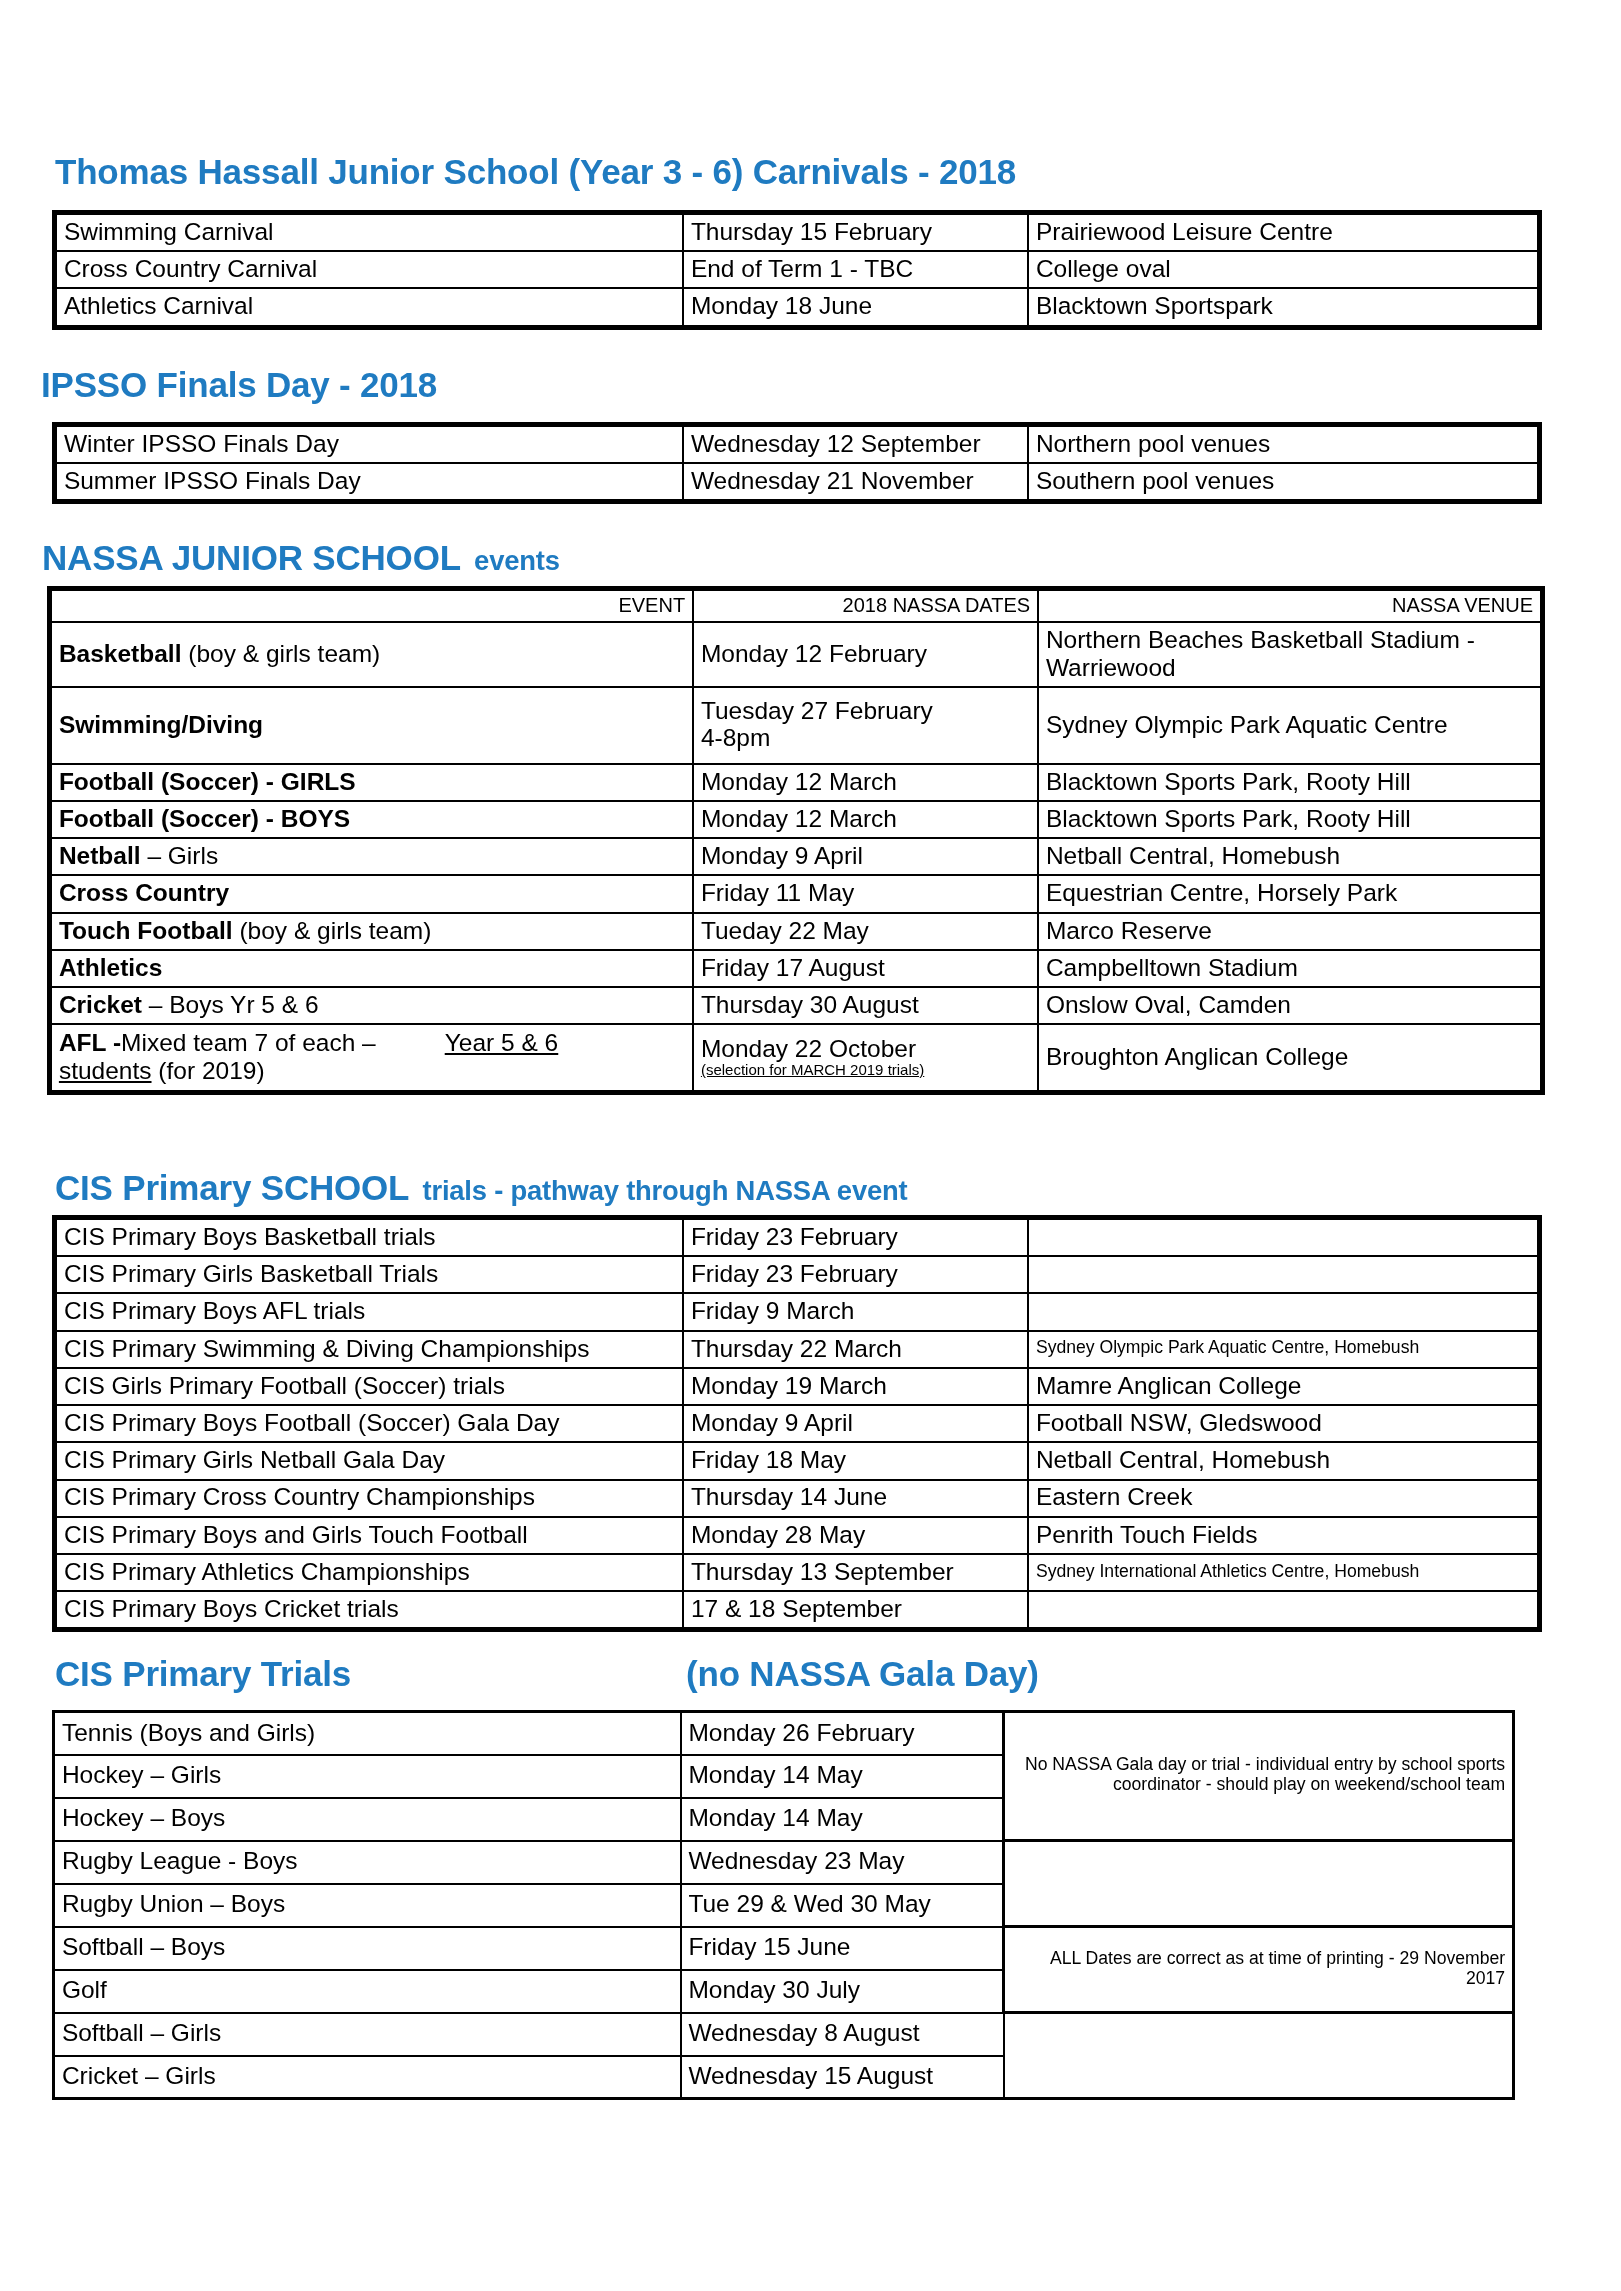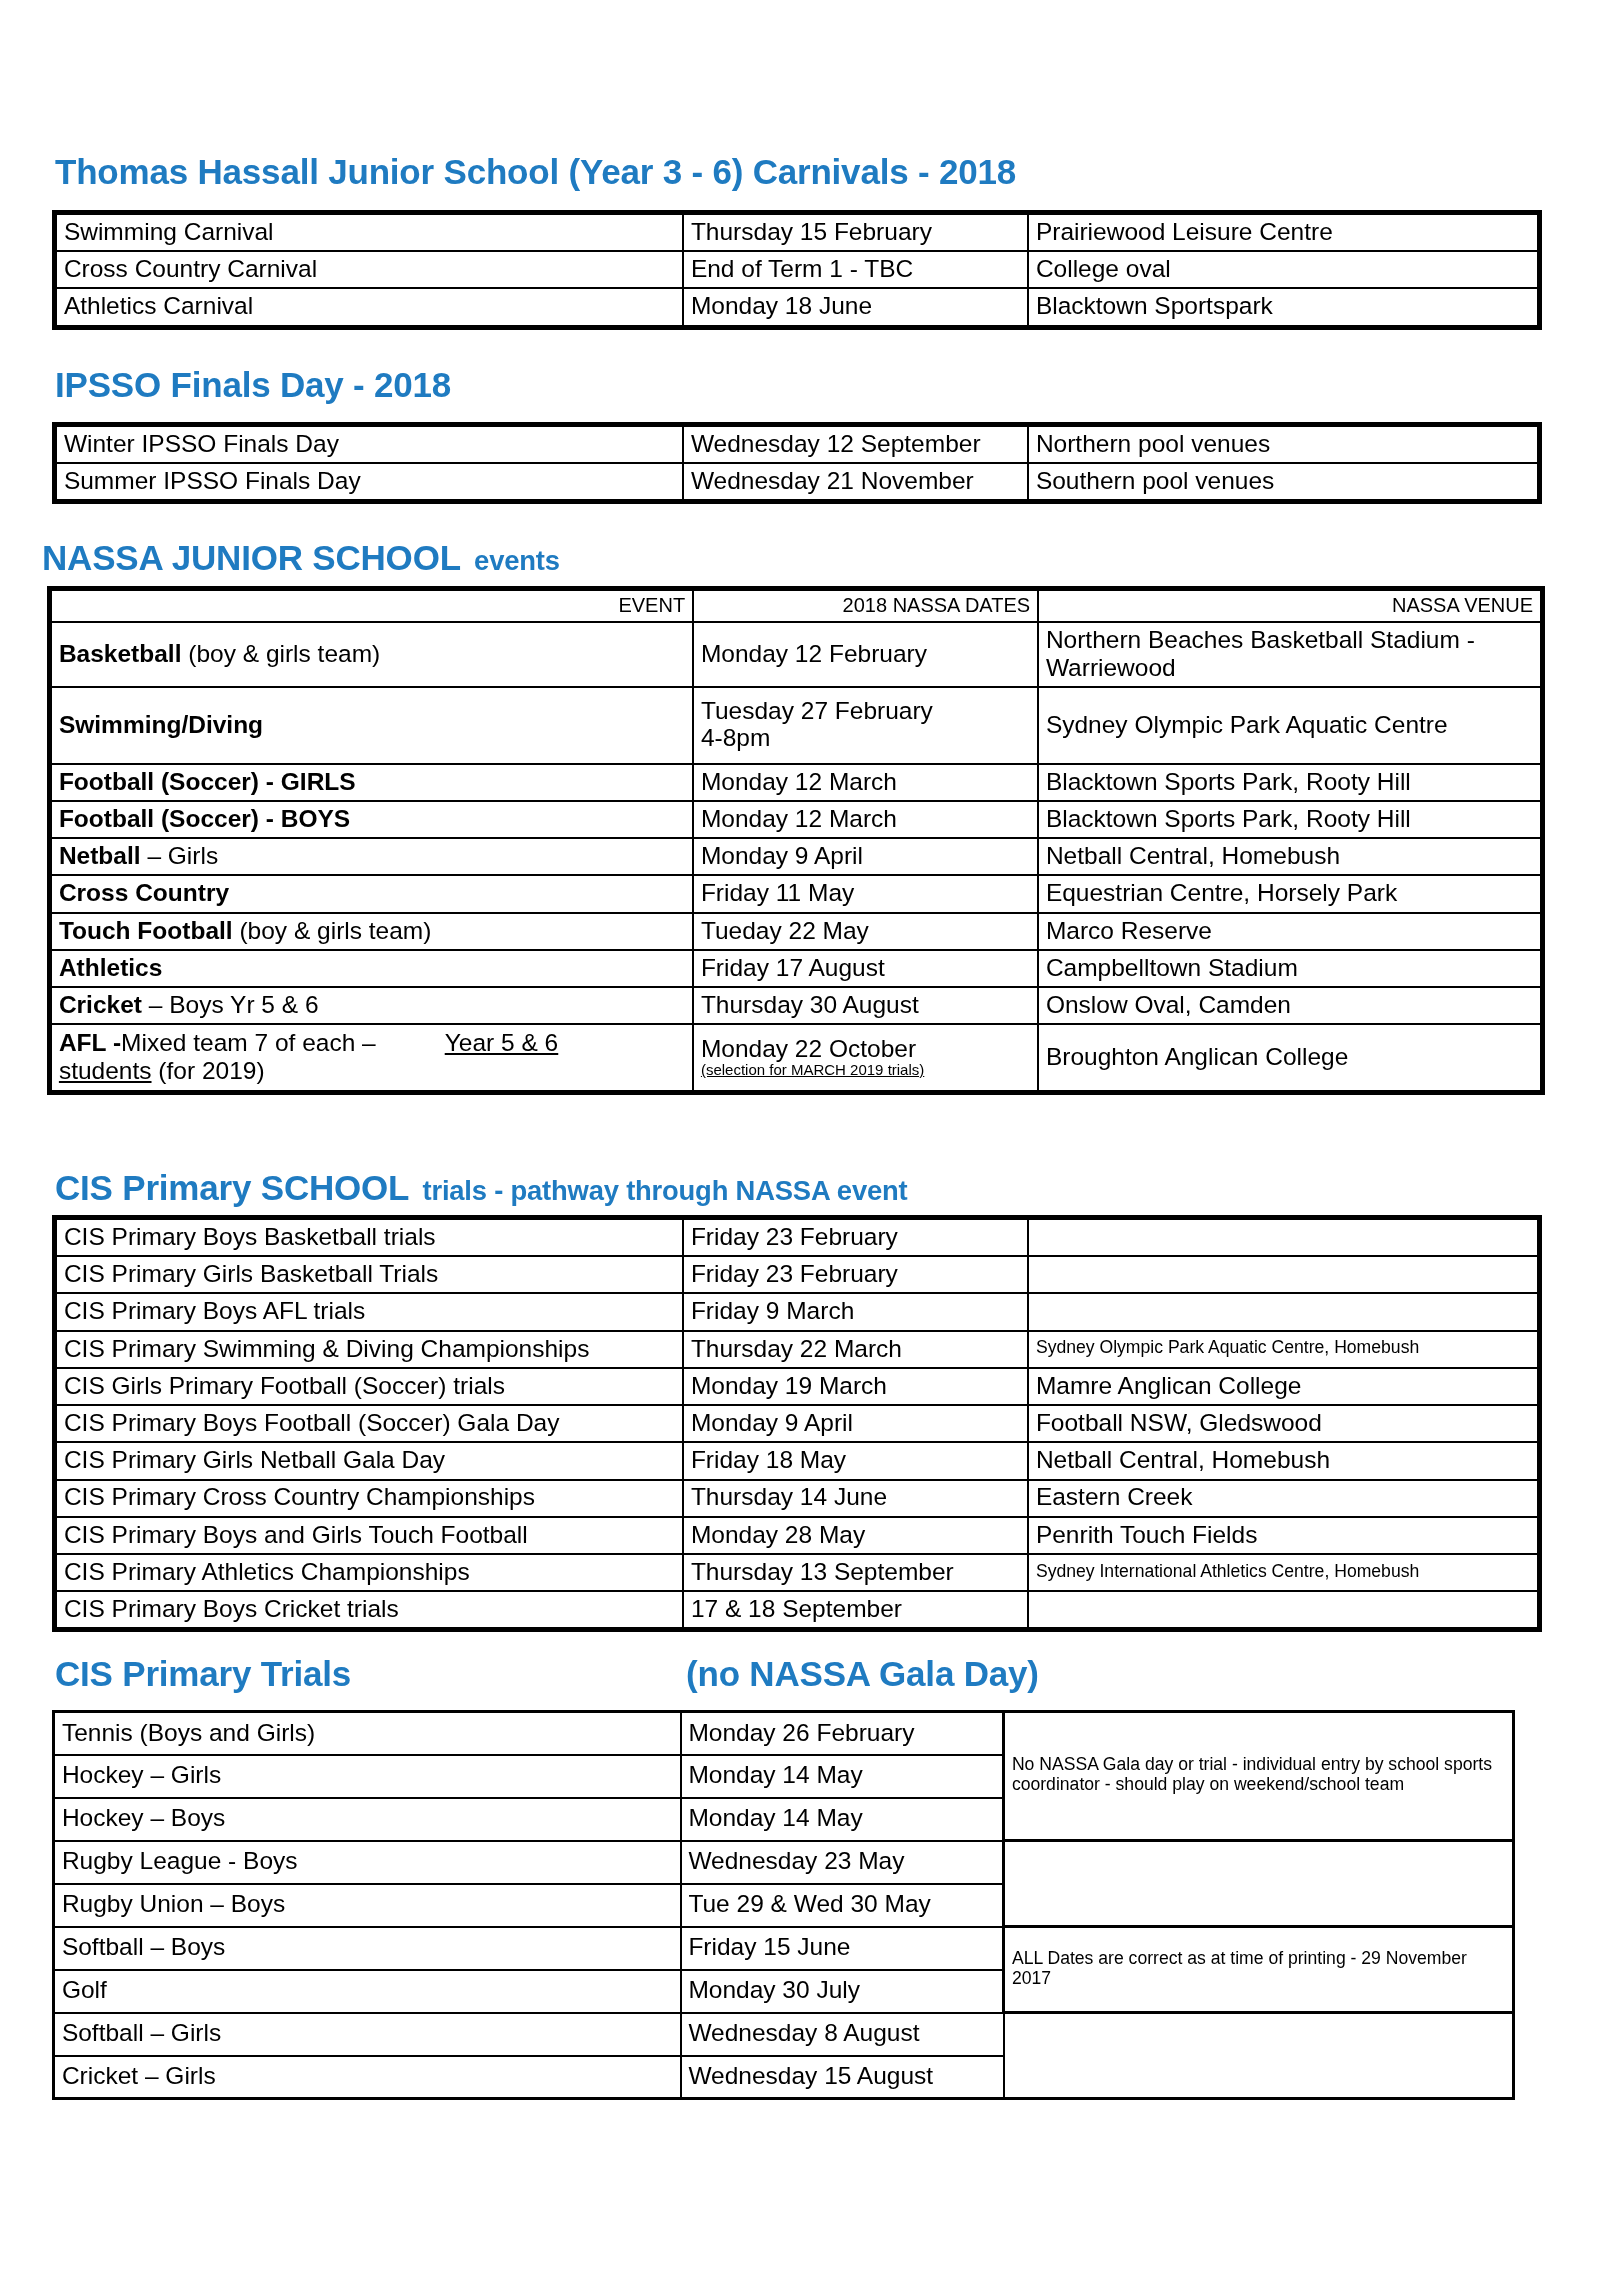--- a/index.html
+++ b/index.html
@@ -38,21 +38,21 @@
 
   .outerwrap { border:3.9px solid #000; display:inline-block; }
   .outerwrap table.grid { border-collapse:collapse; }
   .outerwrap table.grid td { border:2px solid #000; }
 
   .hdr { text-align:right; font-weight:bold; font-size:20px; }
   .b { font-weight:bold; }
   .u { text-decoration:underline; }
   .small { font-size:17.6px; }
   .xsmall { font-size:15px; }
-  .ctr { text-align:left; }
+  .ctr { text-align:right; }
   .clip { white-space:nowrap; overflow:hidden; text-overflow:clip; }
 
   
   .blk { position:absolute; }
 </style>
 </head>
 <body>
 
 <div class="page">
 
@@ -80,21 +80,21 @@
         </tr>
         <tr>
           <td>Athletics Carnival</td>
           <td>Monday 18 June</td>
           <td>Blacktown Sportspark</td>
         </tr>
       </tbody>
     </table>
   </div>
 
-  <div class="blk" style="left:55px; top:365px;">
+  <div class="blk" style="left:41px; top:365px;">
     <span class="sec-heading h-main">IPSSO Finals Day - 2018</span>
   </div>
 
   <div class="blk outerwrap" style="left:52px; top:422px;">
     <table class="grid">
       <colgroup>
           <col style="width:627px">
           <col style="width:345px">
           <col style="width:510px">
         </colgroup>

